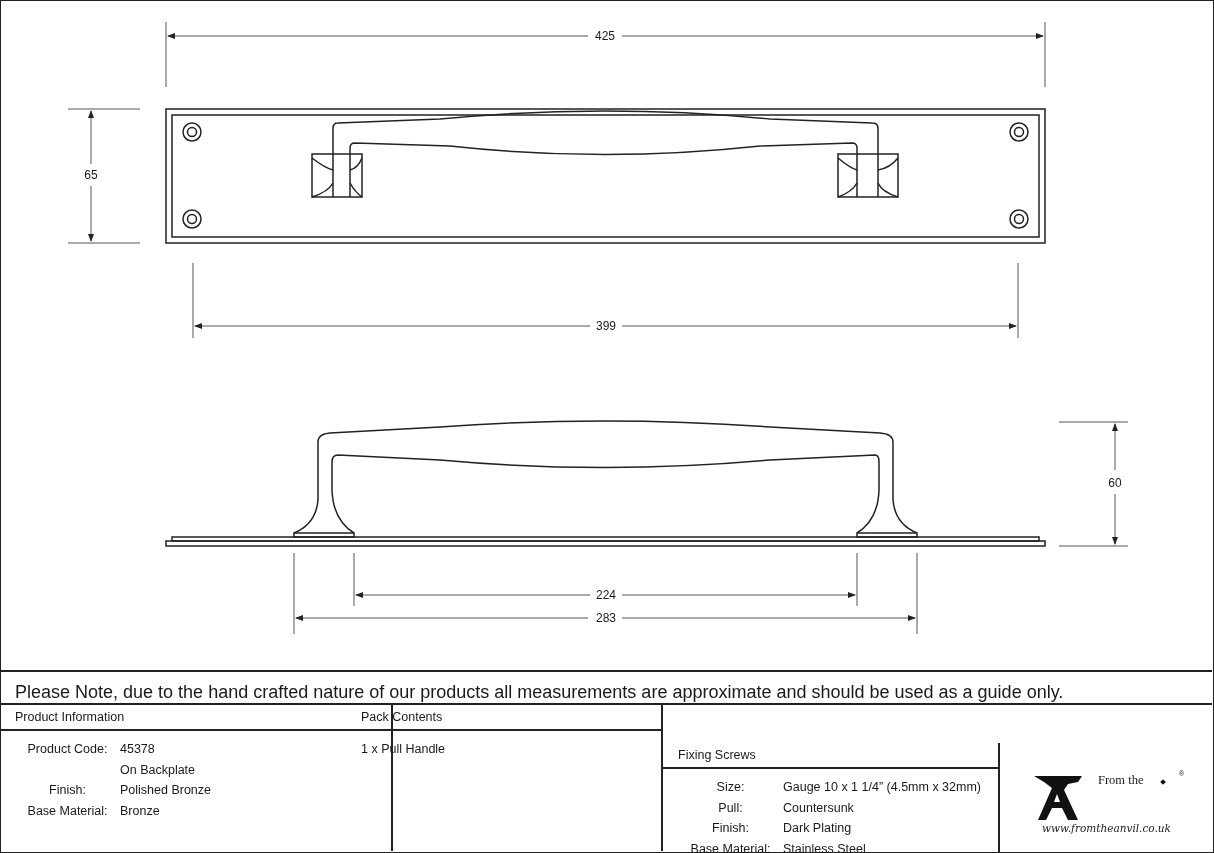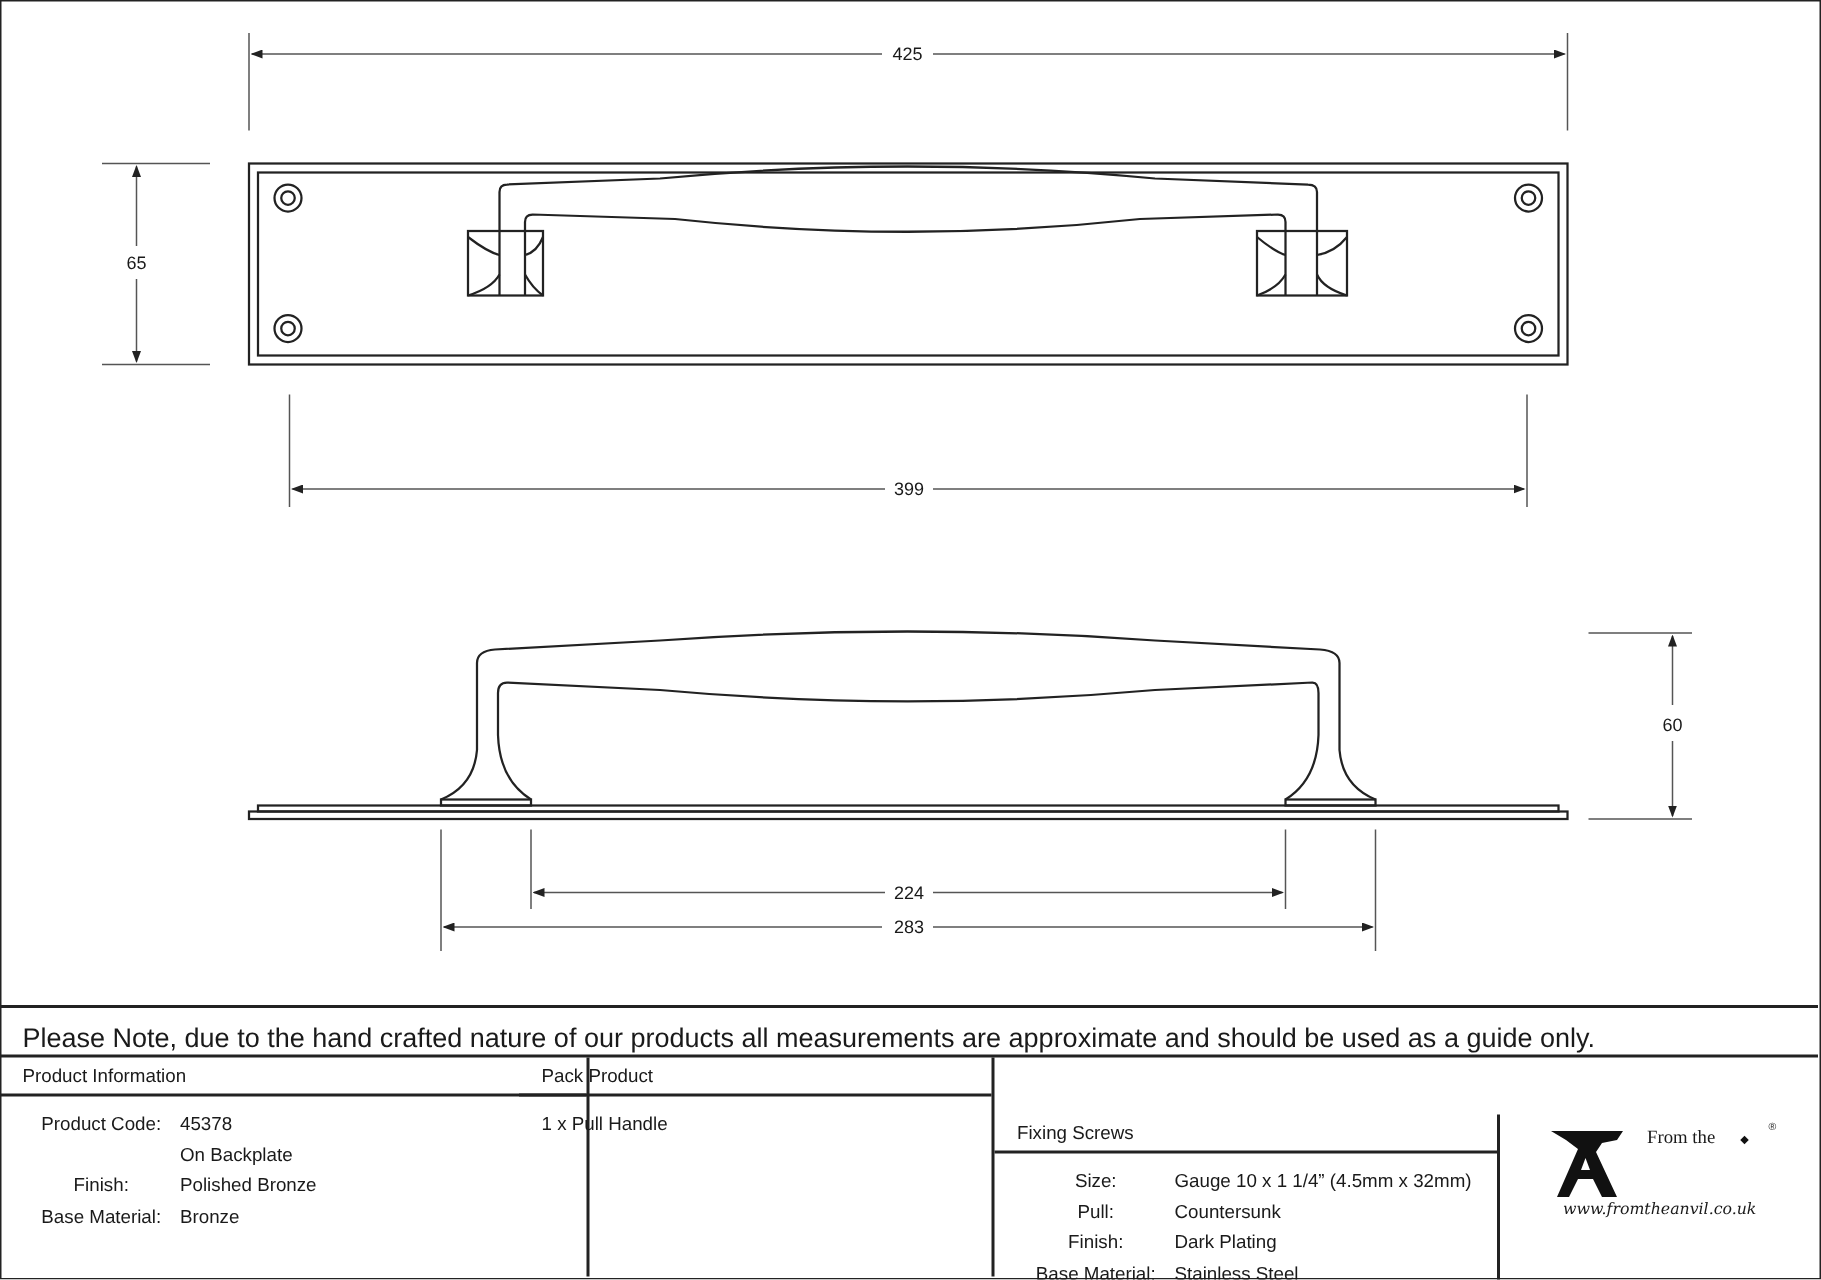--- a/index.html
+++ b/index.html
@@ -12,21 +12,21 @@
           border-bottom:2px solid #222; box-sizing:border-box; font-size:18px; padding:10px 0 0 15px; }
   .col { position:absolute; top:705px; height:146px; box-sizing:border-box; }
   .col .hdr { height:26px; border-bottom:2px solid #222; font-size:12.5px; padding:5px 0 0 15px; box-sizing:border-box; }
   .col .body { padding:8px 0 0 15px; font-size:12.5px; line-height:20.5px; }
   .row { display:flex; }
   .row .k { width:105px; flex:none;text-align:center; }
   .c1 { left:0; width:393px; border-right:2px solid #222; }
   .c2 { left:346px; width:317px; border-right:2px solid #222; }
   .c3 { left:663px; width:337px; border-right:2px solid #222;margin-top:38px; }
   .c4 { left:1000px; width:212px; }
-  .logo { position:absolute; left:1034px; top:748px; width:160px; height:70px; }
+  .logo { position:absolute; left:1034px; top:770px; width:160px; height:70px; }
   .logo .from { position:absolute; left:64px; top:3px; font-family:"Liberation Serif", serif; font-size:12.5px; }
   .logo .big { position:absolute; left:42px; top:-2px; font-family:"Liberation Serif", serif; font-size:52px; font-weight:normal; letter-spacing:1px; }
   .logo .url { position:absolute; left:8px; top:52px; font-family:"DejaVu Serif", serif; font-style:italic; font-size:10.5px; }
   .logo .reg { position:absolute; left:145px; top:0px; font-size:7px; }
   .logo .dot { position:absolute; left:127px; top:10px; width:4px; height:4px; background:#111; transform:rotate(45deg); }
 </style>
 </head>
 <body>
 
 <div class="frame"></div>
@@ -144,21 +144,21 @@
         <span>Polished Bronze</span>
       </div>
     <div class="row">
         <span class="k">Base Material:</span>
         <span>Bronze</span>
       </div>
   </div>
 </div>
 
 <div class="col c2">
-  <div class="hdr">Pack Product</div>
+  <div class="hdr">Pack Contents</div>
   <div class="body">
     <div>1 x Pull Handle</div>
   </div>
 </div>
 
 <div class="col c3">
   <div class="hdr">Fixing Screws</div>
   <div class="body">
     <div class="row">
         <span class="k">Size:</span>

